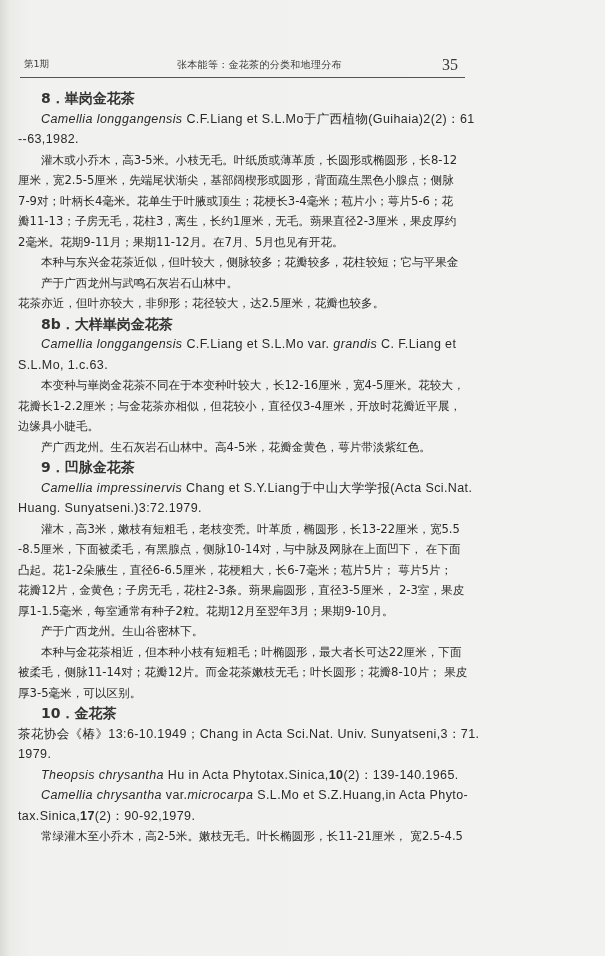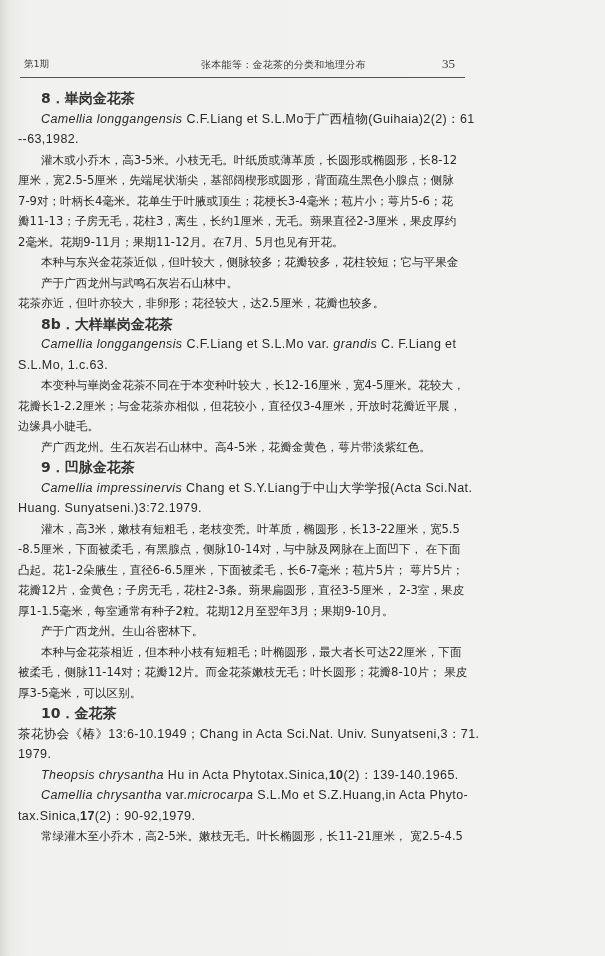--- a/index.html
+++ b/index.html
@@ -12,22 +12,22 @@
   }
   .page {
     position: absolute; left: 0; top: 0; width: 605px; height: 956px;
     background: linear-gradient(90deg, #d9d9d6 0px, #ebebe8 10px, #f1f1ef 30px, #f2f2f0 100%);
   }
   .running-head {
     position: absolute; top: 56px; left: 0; width: 561px; height: 16px;
     font-size: 10px; color: #3a3a3a;
   }
   .rh-issue { position: absolute; left: 24px; top: 2px; font-family: "DejaVu Sans", sans-serif; font-size: 9.5px; }
-  .rh-title { position: absolute; left: 177px; top: 2px; font-family: "DejaVu Sans", sans-serif; font-size: 10px; letter-spacing: 0.3px; margin-left: 24px; }
-  .rh-page { position: absolute; left: 442px; top: 0px; font-size: 13px; font-family: "Liberation Serif", serif; }
+  .rh-title { position: absolute; left: 177px; top: 2px; font-family: "DejaVu Sans", sans-serif; font-size: 10px; letter-spacing: 0.3px; }
+  .rh-page { position: absolute; left: 442px; top: 0px; font-size: 16px; font-family: "Liberation Serif", serif; }
   .rule {
     position: absolute; top: 77px; left: 20px; width: 445px; height: 1px; background: #555;
   }
   .content {
     position: absolute; top: 88px; left: 18px; width: 440px;
     font-size: 11.6px; line-height: 20.5px;
   }
   .line { white-space: nowrap; height: 20.5px; overflow: visible; }
   .ind { padding-left: 23px; }
   .head { font-family: "DejaVu Sans", sans-serif; font-size: 14px; font-weight: bold; color: #333; }
@@ -68,21 +68,21 @@
     <div class="line ind cjk">本变种与崋岗金花茶不同在于本变种叶较大，长12-16厘米，宽4-5厘米。花较大，</div>
     <div class="line cjk">花瓣长1-2.2厘米；与金花茶亦相似，但花较小，直径仅3-4厘米，开放时花瓣近平展，</div>
     <div class="line cjk">边缘具小睫毛。</div>
     <div class="line ind cjk">产广西龙州。生石灰岩石山林中。高4-5米，花瓣金黄色，萼片带淡紫红色。</div>
 
     <div class="line ind head">9．凹脉金花茶</div>
     <div class="line ind latin"><span class="it">Camellia impressinervis</span><span> Chang et S.Y.Liang于中山大学学报(Acta Sci.Nat.</span></div>
     <div class="line latin"><span>Huang. Sunyatseni.)3:72.1979.</span></div>
     <div class="line ind cjk">灌木，高3米，嫩枝有短粗毛，老枝变秃。叶革质，椭圆形，长13-22厘米，宽5.5</div>
     <div class="line cjk">-8.5厘米，下面被柔毛，有黑腺点，侧脉10-14对，与中脉及网脉在上面凹下，  在下面</div>
-    <div class="line cjk">凸起。花1-2朵腋生，直径6-6.5厘米，下面被柔毛，长6-7毫米；苞片5片；  萼片5片；</div>
+    <div class="line cjk">凸起。花1-2朵腋生，直径6-6.5厘米，花梗粗大，长6-7毫米；苞片5片；  萼片5片；</div>
     <div class="line cjk">花瓣12片，金黄色；子房无毛，花柱2-3条。蒴果扁圆形，直径3-5厘米，  2-3室，果皮</div>
     <div class="line cjk">厚1-1.5毫米，每室通常有种子2粒。花期12月至翌年3月；果期9-10月。</div>
     <div class="line ind cjk">产于广西龙州。生山谷密林下。</div>
     <div class="line ind cjk">本种与金花茶相近，但本种小枝有短粗毛；叶椭圆形，最大者长可达22厘米，下面</div>
     <div class="line cjk">被柔毛，侧脉11-14对；花瓣12片。而金花茶嫩枝无毛；叶长圆形；花瓣8-10片；  果皮</div>
     <div class="line cjk">厚3-5毫米，可以区别。</div>
 
     <div class="line ind head">10．金花茶</div>
     <div class="line latin"><span>茶花协会《椿》13:6-10.1949；Chang in Acta Sci.Nat. Univ. Sunyatseni,3：71.</span></div>
     <div class="line latin"><span>1979.</span></div>

